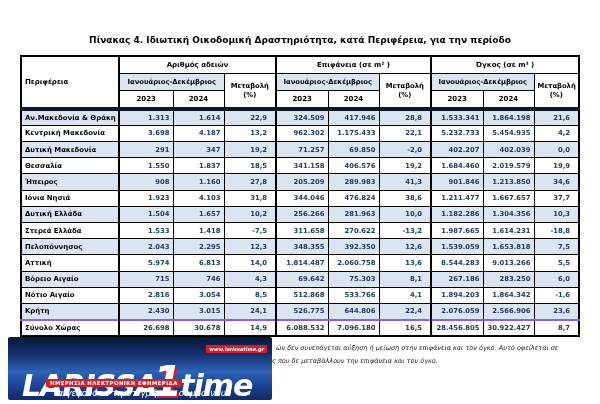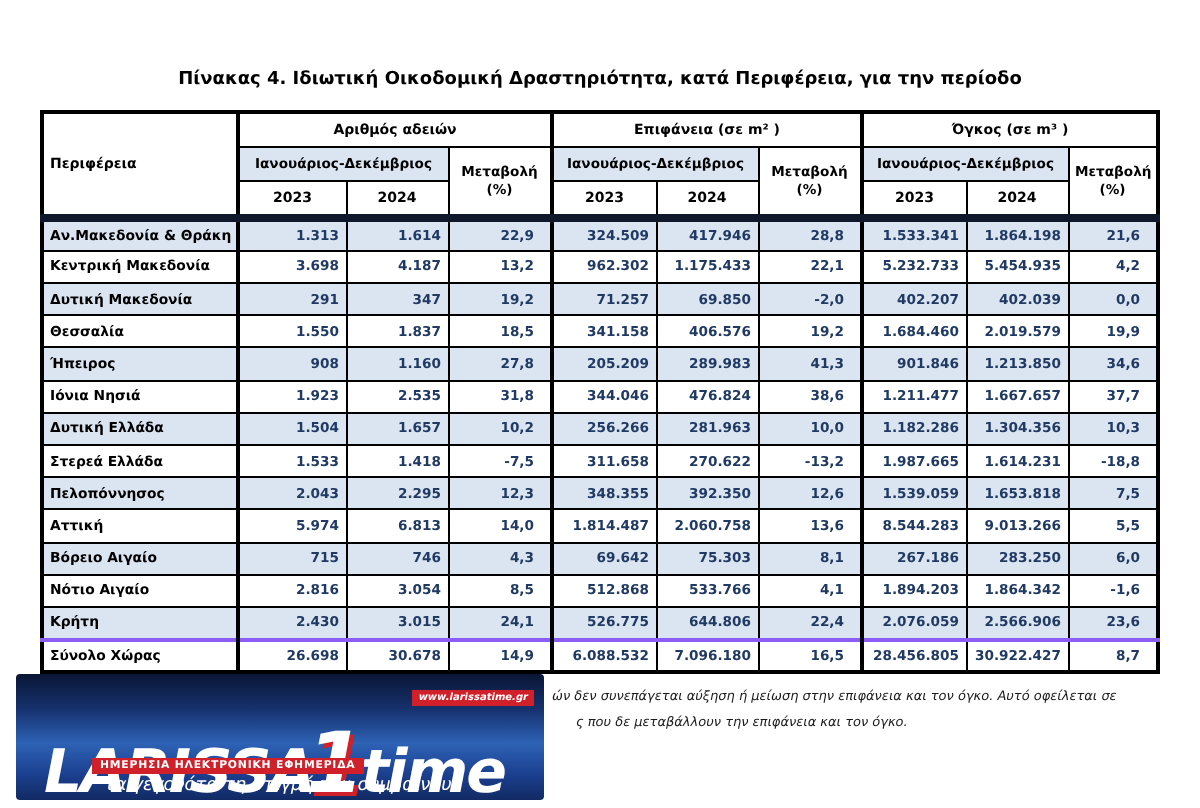--- a/index.html
+++ b/index.html
@@ -43,21 +43,21 @@
   tbody tr:nth-child(odd){background:#dbe5f1;}
   tbody th{text-align:left;padding-left:3px;font-size:6.9px;color:#000;font-weight:bold;}
   tbody td{text-align:right;padding-right:5px;font-size:6.8px;color:#203a63;font-weight:bold;}
   tbody td.chg{padding-right:8px;}
   tbody tr:first-child th, tbody tr:first-child td{border-top:4px solid #0f172a;}
   tbody tr.total th, tbody tr.total td{border-top:2px solid #8b5cf6;}
 
   
   .fn{position:absolute;font-size:6.5px;font-style:italic;color:#1a1a1a;white-space:nowrap;}
   .fn1{left:276px;top:344px;}
-  .fn2{left:288px;top:357px;}
+  .fn2{left:272px;top:357px;}
 
   
   .logo{
     position:absolute;left:8px;top:337px;width:264px;height:63px;
     background:linear-gradient(180deg,#0a1635 0%,#16316e 28%,#2d62b5 55%,#1b3f8f 80%,#122a63 100%);
     border-radius:2px;overflow:hidden;z-index:5;
   }
   .logo-url{
     position:absolute;right:5px;top:8px;
     background:#d0202a;color:#fff;
@@ -201,21 +201,21 @@
           <td class="gl">205.209</td>
           <td class="">289.983</td>
           <td class="chg">41,3</td>
           <td class="gl">901.846</td>
           <td class="">1.213.850</td>
           <td class="chg">34,6</td>
         </tr>
         <tr>
           <th>Ιόνια Νησιά</th>
           <td class="gl">1.923</td>
-          <td class="">2.535</td>
+          <td class="">4.103</td>
           <td class="chg">31,8</td>
           <td class="gl">344.046</td>
           <td class="">476.824</td>
           <td class="chg">38,6</td>
           <td class="gl">1.211.477</td>
           <td class="">1.667.657</td>
           <td class="chg">37,7</td>
         </tr>
         <tr>
           <th>Δυτική Ελλάδα</th>

